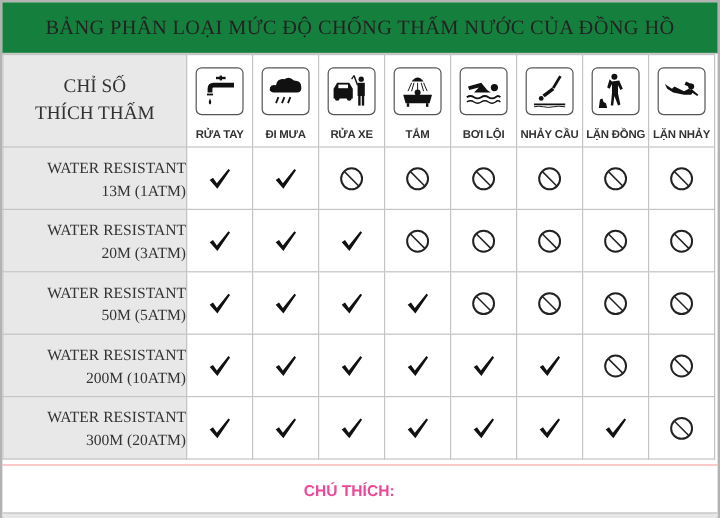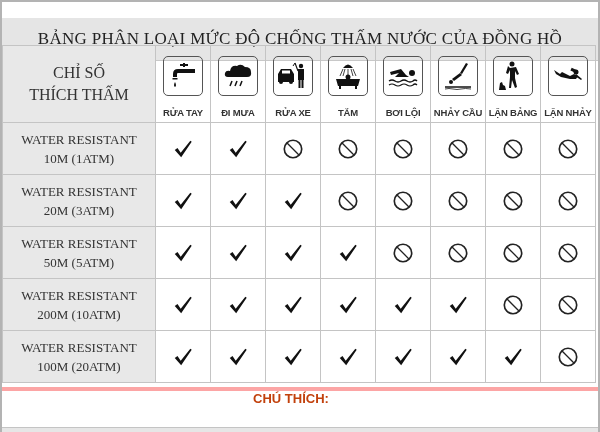--- a/index.html
+++ b/index.html
@@ -1,30 +1,30 @@
 <!DOCTYPE html>
 <html><head>
 <meta charset="utf-8">
 <style>
   html,body{margin:0;padding:0;background:#fff;}
   body{width:600px;height:432px;overflow:hidden;position:relative;font-family:"Liberation Sans",sans-serif;}
   .frame{position:absolute;left:0;top:0;width:596px;height:428px;border:2px solid #b3b3b3;border-right-width:3px;background:#fff;}
-  .title{position:absolute;left:0;top:0;width:596px;height:42px;background:#e5e5e5;border-bottom:1px solid #c8c8c8;display:flex;align-items:center;justify-content:center;font-family:"Liberation Serif",serif;font-size:17px;color:#222;letter-spacing:0.3px;margin-top:16px;}
+  .title{position:absolute;left:0;top:0;width:596px;height:42px;background:#15803d;border-bottom:1px solid #c8c8c8;display:flex;align-items:center;justify-content:center;font-family:"Liberation Serif",serif;font-size:17px;color:#222;letter-spacing:0.3px;}
   table{position:absolute;left:0;top:43px;border-collapse:collapse;table-layout:fixed;}
   td{border:1px solid #c4c4c4;padding:0;text-align:center;vertical-align:middle;}
   td.label{width:152px;background:#e8e8e8;font-family:"Liberation Serif",serif;color:#333;font-size:13px;line-height:19px;}
   td.label.head{font-size:16px;line-height:22px;color:#333;}
   td.col{width:54px;font-weight:bold;}
   tr.hdr td{height:76px;}
-  tr.data td{height:51px;}
+  tr.data td{height:51px;text-align:right;}
   .iconbox{width:38px;height:38px;margin:6px auto 0;border:1.3px solid #555;border-radius:5px;display:flex;align-items:center;justify-content:center;}
   .iconbox svg{width:32px;height:32px;}
   .colname{font-size:9.5px;color:#333;margin-top:11px;letter-spacing:-0.2px;white-space:nowrap;}
   .mark svg{width:22px;height:22px;display:block;margin:0 auto;}
-  .legend{position:absolute;left:0;top:385px;width:596px;height:40px;display:flex;align-items:flex-start;justify-content:center;font-size:13px;color:#c2410c;border-top:4px solid #fca5a5;}
+  .legend{position:absolute;left:0;top:385px;width:596px;height:40px;display:flex;align-items:center;justify-content:center;font-size:13px;color:#ec4899;border-top:1px solid #fca5a5;}
   .legend .lbl{font-weight:bold;margin-right:18px;}
   .legend .item{display:flex;align-items:center;margin-right:18px;}
   .legend .item svg{width:22px;height:22px;margin-right:4px;}
   .bottomstrip{position:absolute;left:0;top:425px;width:596px;height:5px;background:#e6e6e6;border-top:1px solid #c4c4c4;}
 </style>
 </head>
 <body>
 
 <div class="frame">
   <div class="title">BẢNG PHÂN LOẠI MỨC ĐỘ CHỐNG THẤM NƯỚC CỦA ĐỒNG HỒ</div>
@@ -119,38 +119,38 @@
             <div class="colname">NHẢY CẦU</div>
           </td>
           <td class="col">
             <div class="iconbox">
               <svg viewBox="0 0 32 32">
                 <circle cx="15" cy="4" r="2.5" fill="#111"></circle>
                 <path d="M11 6 L13 8 L19 7 L22 14 L20 15 L18 11 L18 18 L20 27 L18 28 L15 20 L14 28 L12 28 L13 17 L13 10 L11 14 L9 13 Z" fill="#111"></path>
                 <path d="M2 30 L3 23 L5 22 L6 25 L8 26 L9 30 Z" fill="#111"></path>
               </svg>
             </div>
-            <div class="colname">LẶN BẢNG</div>
+            <div class="colname">LẶN ĐỒNG</div>
           </td>
           <td class="col">
             <div class="iconbox">
               <svg viewBox="0 0 32 32">
                 <path d="M2 10 L8 14 L10 12 L18 16 L22 14 L26 16 L24 19 L18 19 L9 17 L4 14 Z" fill="#111"></path>
                 <circle cx="24" cy="12" r="2.5" fill="#111"></circle>
                 <rect x="19" y="9" width="7" height="3" fill="#111" transform="rotate(25 22 10)"></rect>
                 <path d="M24 14 L30 19 L29 20 L23 16 Z" fill="#111"></path>
               </svg>
             </div>
             <div class="colname">LẶN NHẢY</div>
           </td>
         </tr>
     <tr class="data">
           <td class="label">
             <div>WATER RESISTANT</div>
-            <div>10M (1ATM)</div>
+            <div>13M (1ATM)</div>
           </td>
           <td class="mark"><span><svg viewBox="0 0 24 24">
                 <path d="M3 13 L6 11 L9.5 16 L20 3 L21.5 4.2 L10 21 Z" fill="#111"></path>
               </svg></span></td>
           <td class="mark"><span><svg viewBox="0 0 24 24">
                 <path d="M3 13 L6 11 L9.5 16 L20 3 L21.5 4.2 L10 21 Z" fill="#111"></path>
               </svg></span></td>
           <td class="mark"><span><svg viewBox="0 0 24 24">
                 <circle cx="12" cy="12" r="9.5" fill="none" stroke="#222" stroke-width="1.8"></circle>
                 <line x1="5.5" y1="5.5" x2="18.5" y2="18.5" stroke="#222" stroke-width="1.4"></line>
@@ -273,21 +273,21 @@
                 <line x1="5.5" y1="5.5" x2="18.5" y2="18.5" stroke="#222" stroke-width="1.4"></line>
               </svg></span></td>
           <td class="mark"><span><svg viewBox="0 0 24 24">
                 <circle cx="12" cy="12" r="9.5" fill="none" stroke="#222" stroke-width="1.8"></circle>
                 <line x1="5.5" y1="5.5" x2="18.5" y2="18.5" stroke="#222" stroke-width="1.4"></line>
               </svg></span></td>
         </tr>
         <tr class="data">
           <td class="label">
             <div>WATER RESISTANT</div>
-            <div>100M (20ATM)</div>
+            <div>300M (20ATM)</div>
           </td>
           <td class="mark"><span><svg viewBox="0 0 24 24">
                 <path d="M3 13 L6 11 L9.5 16 L20 3 L21.5 4.2 L10 21 Z" fill="#111"></path>
               </svg></span></td>
           <td class="mark"><span><svg viewBox="0 0 24 24">
                 <path d="M3 13 L6 11 L9.5 16 L20 3 L21.5 4.2 L10 21 Z" fill="#111"></path>
               </svg></span></td>
           <td class="mark"><span><svg viewBox="0 0 24 24">
                 <path d="M3 13 L6 11 L9.5 16 L20 3 L21.5 4.2 L10 21 Z" fill="#111"></path>
               </svg></span></td>

